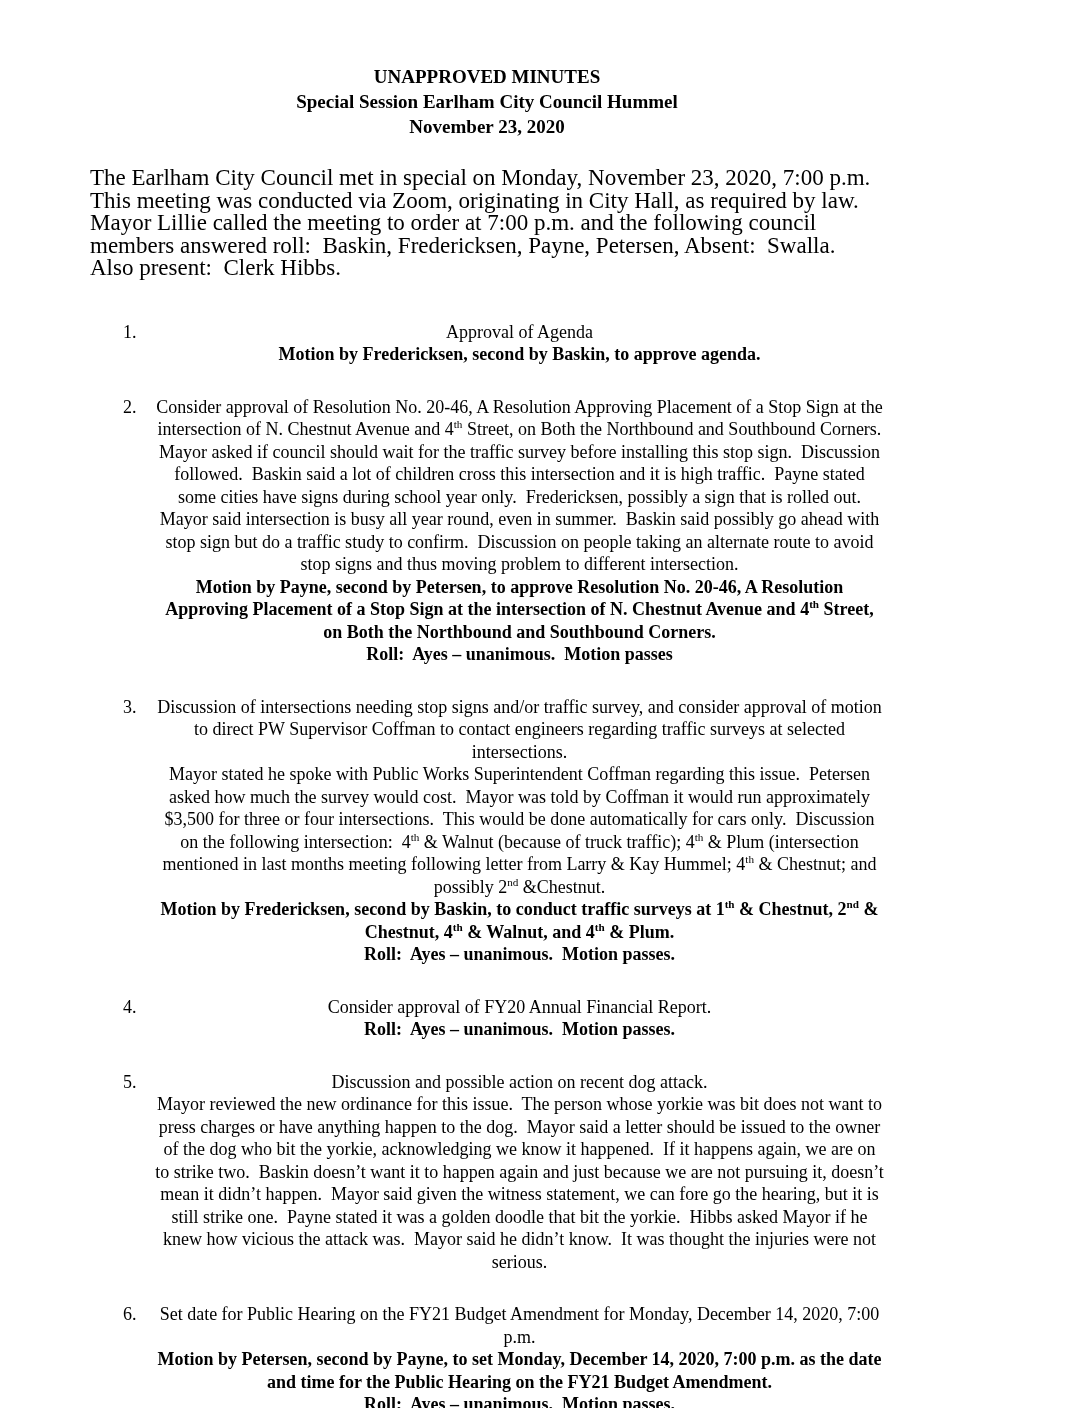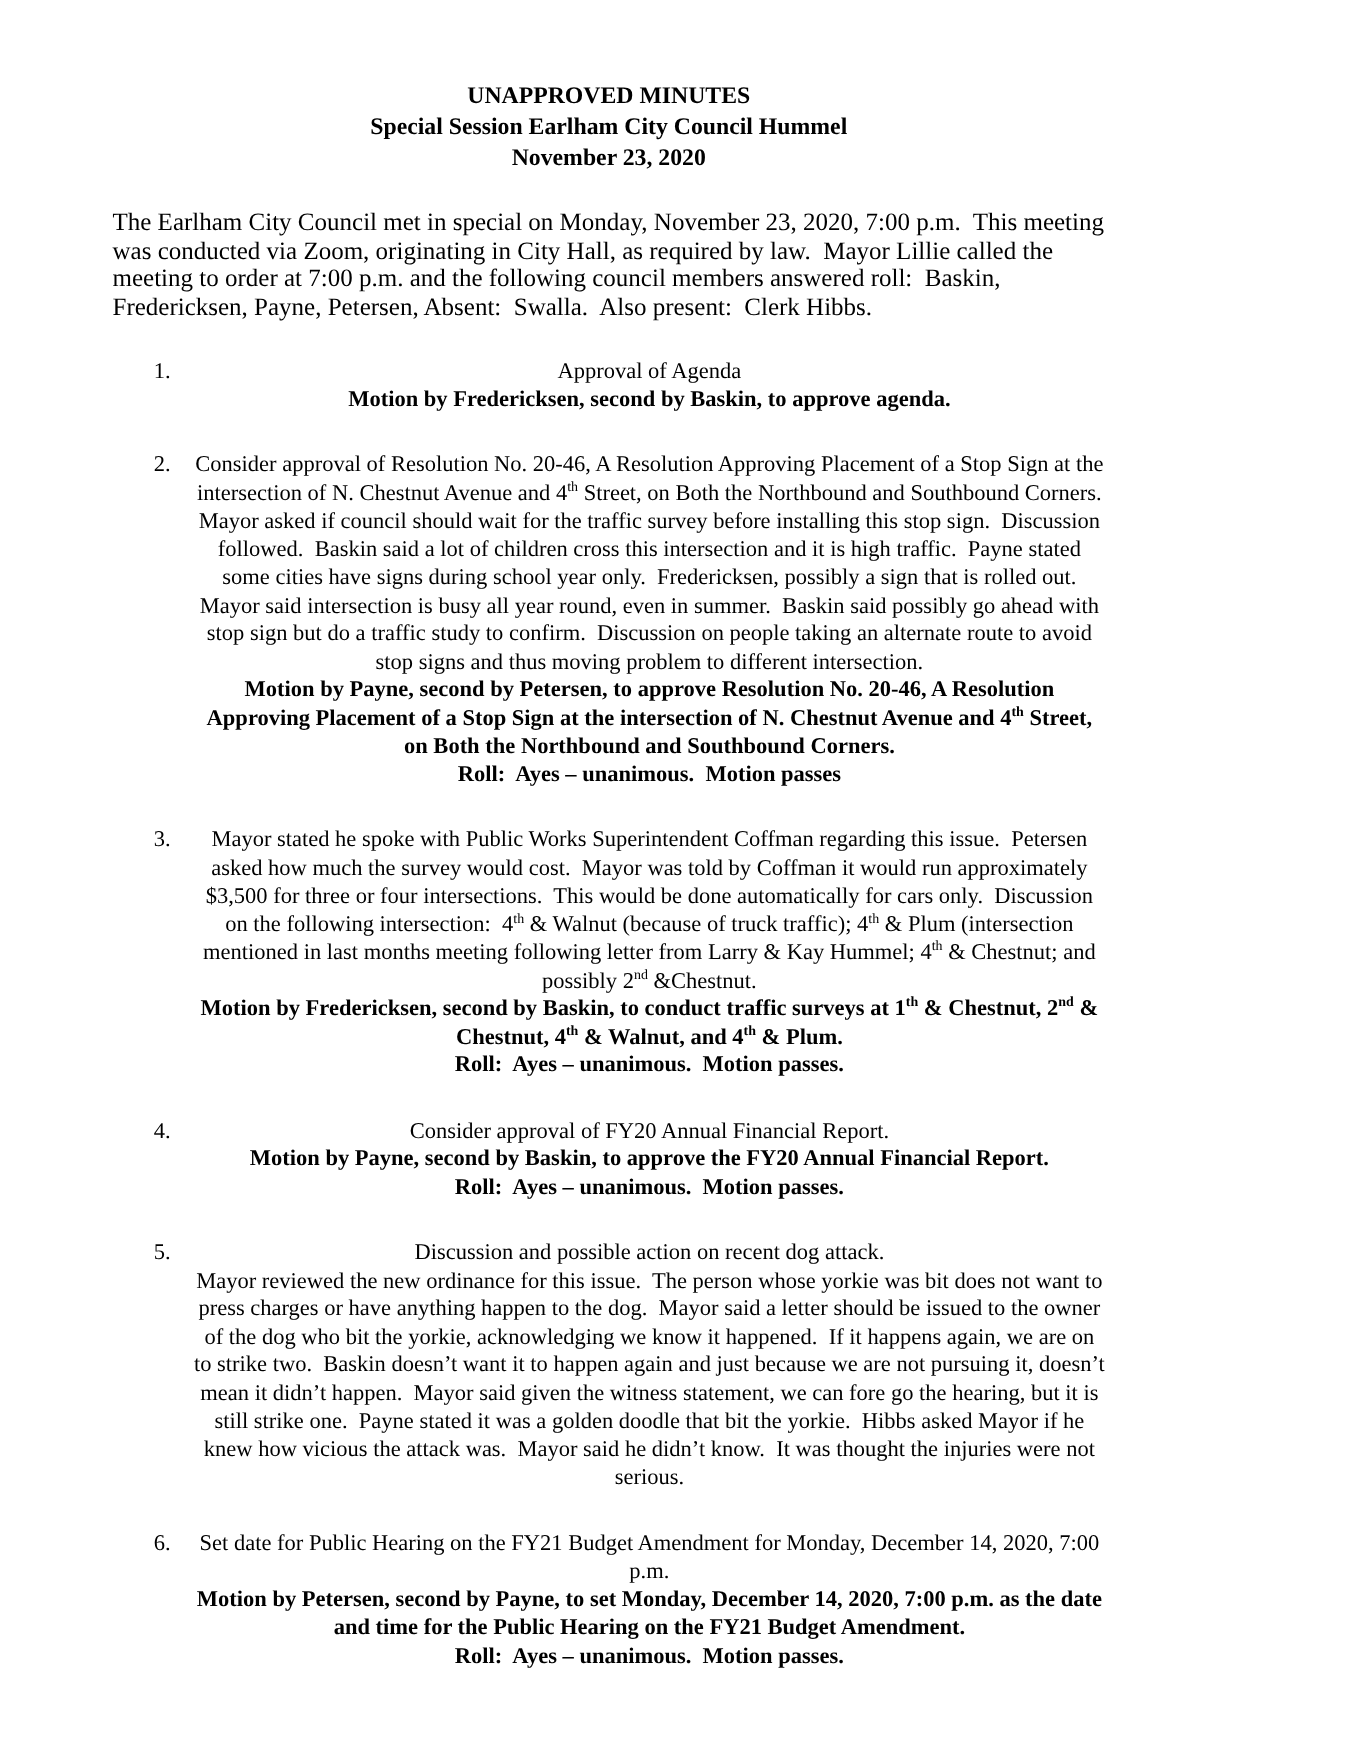--- a/index.html
+++ b/index.html
@@ -22,24 +22,24 @@
     background: #ffffff;
   }
   .doc-title {
     text-align: center;
     font-weight: bold;
     font-size: 19px;
     line-height: 25px;
     margin-bottom: 28px;
   }
   .intro {
-    font-size: 20px;
+    font-size: 23px;
     line-height: 22.5px;
     white-space: pre-wrap;
-    margin: 0 0 28px 0;
+    margin: 0 0 41px 0;
   }
   .items {
     margin: 0;
     padding: 0;
     list-style: none;
   }
   .item {
     display: flex;
     align-items: flex-start;
     margin-bottom: 30px;
@@ -95,30 +95,30 @@
         <div class="item-body">
           <div class="block" data-role="description"><span>Consider approval of Resolution No. 20-46, A Resolution Approving Placement of a Stop Sign at the intersection of N. Chestnut Avenue and 4</span><sup>th</sup><span> Street, on Both the Northbound and Southbound Corners.</span></div>
           <div class="block" data-role="discussion"><span>Mayor asked if council should wait for the traffic survey before installing this stop sign.  Discussion followed.  Baskin said a lot of children cross this intersection and it is high traffic.  Payne stated some cities have signs during school year only.  Fredericksen, possibly a sign that is rolled out.  Mayor said intersection is busy all year round, even in summer.  Baskin said possibly go ahead with stop sign but do a traffic study to confirm.  Discussion on people taking an alternate route to avoid stop signs and thus moving problem to different intersection.</span></div>
           <div class="block" data-role="motion"><span>Motion by Payne, second by Petersen, to approve Resolution No. 20-46, A Resolution Approving Placement of a Stop Sign at the intersection of N. Chestnut Avenue and 4</span><sup>th</sup><span> Street, on Both the Northbound and Southbound Corners.</span></div>
           <div class="block" data-role="roll"><span>Roll:  Ayes – unanimous.  Motion passes</span></div>
         </div>
       </li>
       <li class="item">
         <div class="item-number">3.</div>
         <div class="item-body">
+          <div class="block" data-role="description"><span>Discussion of intersections needing stop signs and/or traffic survey, and consider approval of motion to direct PW Supervisor Coffman to contact engineers regarding traffic surveys at selected intersections.</span></div>
           <div class="block" data-role="discussion"><span>Mayor stated he spoke with Public Works Superintendent Coffman regarding this issue.  Petersen asked how much the survey would cost.  Mayor was told by Coffman it would run approximately $3,500 for three or four intersections.  This would be done automatically for cars only.  Discussion on the following intersection:  4</span><sup>th</sup><span> &amp; Walnut (because of truck traffic); 4</span><sup>th</sup><span> &amp; Plum (intersection mentioned in last months meeting following letter from Larry &amp; Kay Hummel; 4</span><sup>th</sup><span> &amp; Chestnut; and possibly 2</span><sup>nd</sup><span> &amp;Chestnut.</span></div>
           <div class="block" data-role="motion"><span>Motion by Fredericksen, second by Baskin, to conduct traffic surveys at 1</span><sup>th</sup><span> &amp; Chestnut, 2</span><sup>nd</sup><span> &amp; Chestnut, 4</span><sup>th</sup><span> &amp; Walnut, and 4</span><sup>th</sup><span> &amp; Plum.</span></div>
           <div class="block" data-role="roll"><span>Roll:  Ayes – unanimous.  Motion passes.</span></div>
         </div>
       </li>
       <li class="item">
         <div class="item-number">4.</div>
         <div class="item-body">
           <div class="block" data-role="description"><span>Consider approval of FY20 Annual Financial Report.</span></div>
-          <div class="block" data-role="motion"><span>Motion by Payne, second by Baskin, to approve the FY20 Annual Financial Report.</span></div>
           <div class="block" data-role="roll"><span>Roll:  Ayes – unanimous.  Motion passes.</span></div>
         </div>
       </li>
       <li class="item">
         <div class="item-number">5.</div>
         <div class="item-body">
           <div class="block" data-role="description"><span>Discussion and possible action on recent dog attack.</span></div>
           <div class="block" data-role="discussion"><span>Mayor reviewed the new ordinance for this issue.  The person whose yorkie was bit does not want to press charges or have anything happen to the dog.  Mayor said a letter should be issued to the owner of the dog who bit the yorkie, acknowledging we know it happened.  If it happens again, we are on to strike two.  Baskin doesn’t want it to happen again and just because we are not pursuing it, doesn’t mean it didn’t happen.  Mayor said given the witness statement, we can fore go the hearing, but it is still strike one.  Payne stated it was a golden doodle that bit the yorkie.  Hibbs asked Mayor if he knew how vicious the attack was.  Mayor said he didn’t know.  It was thought the injuries were not serious.</span></div>
         </div>
       </li>

